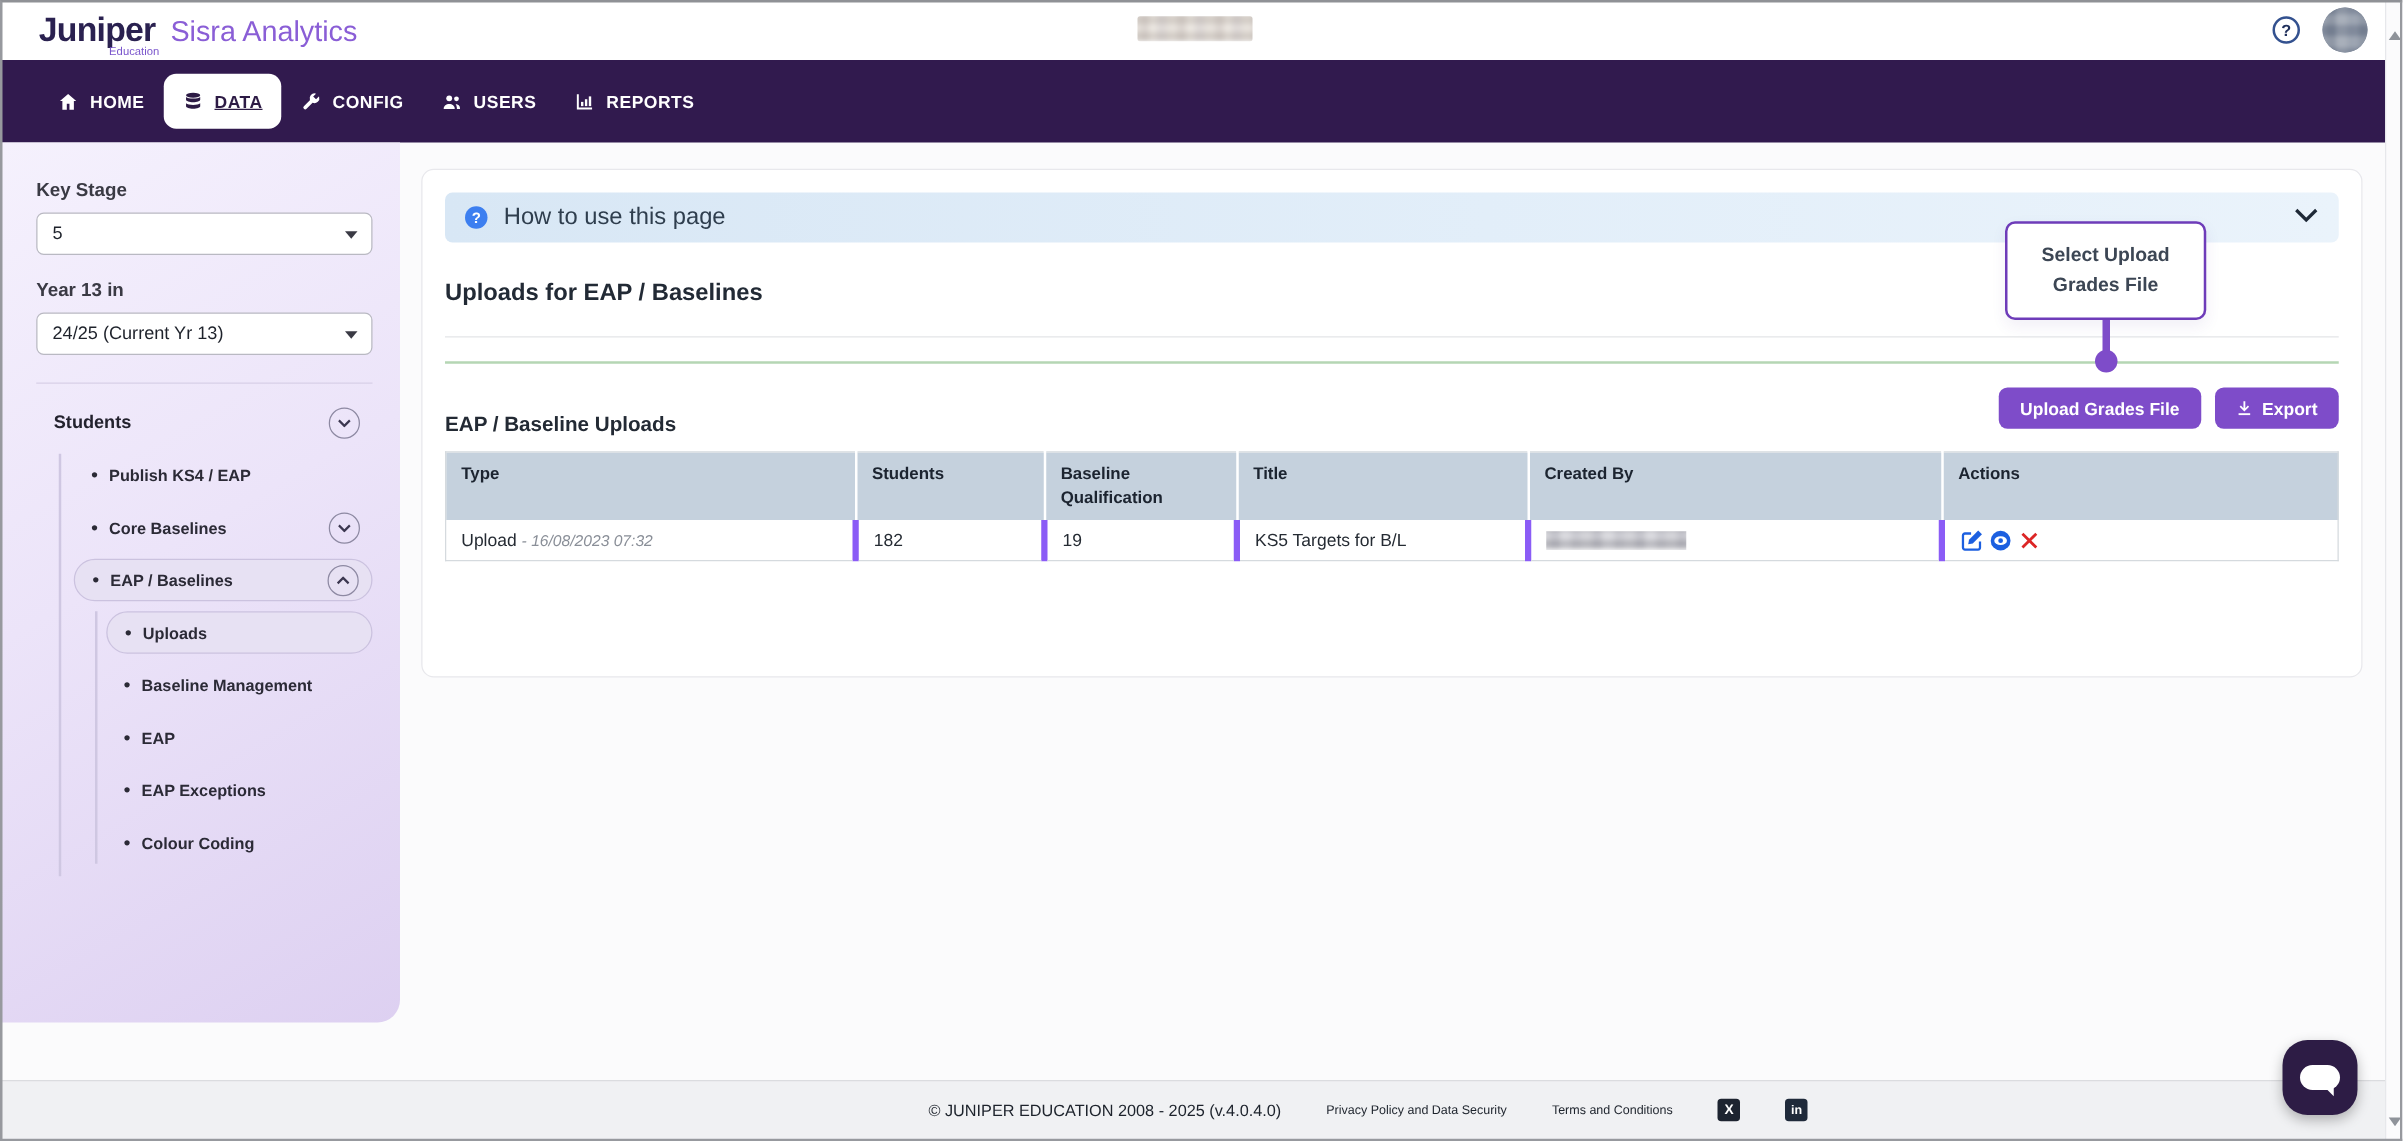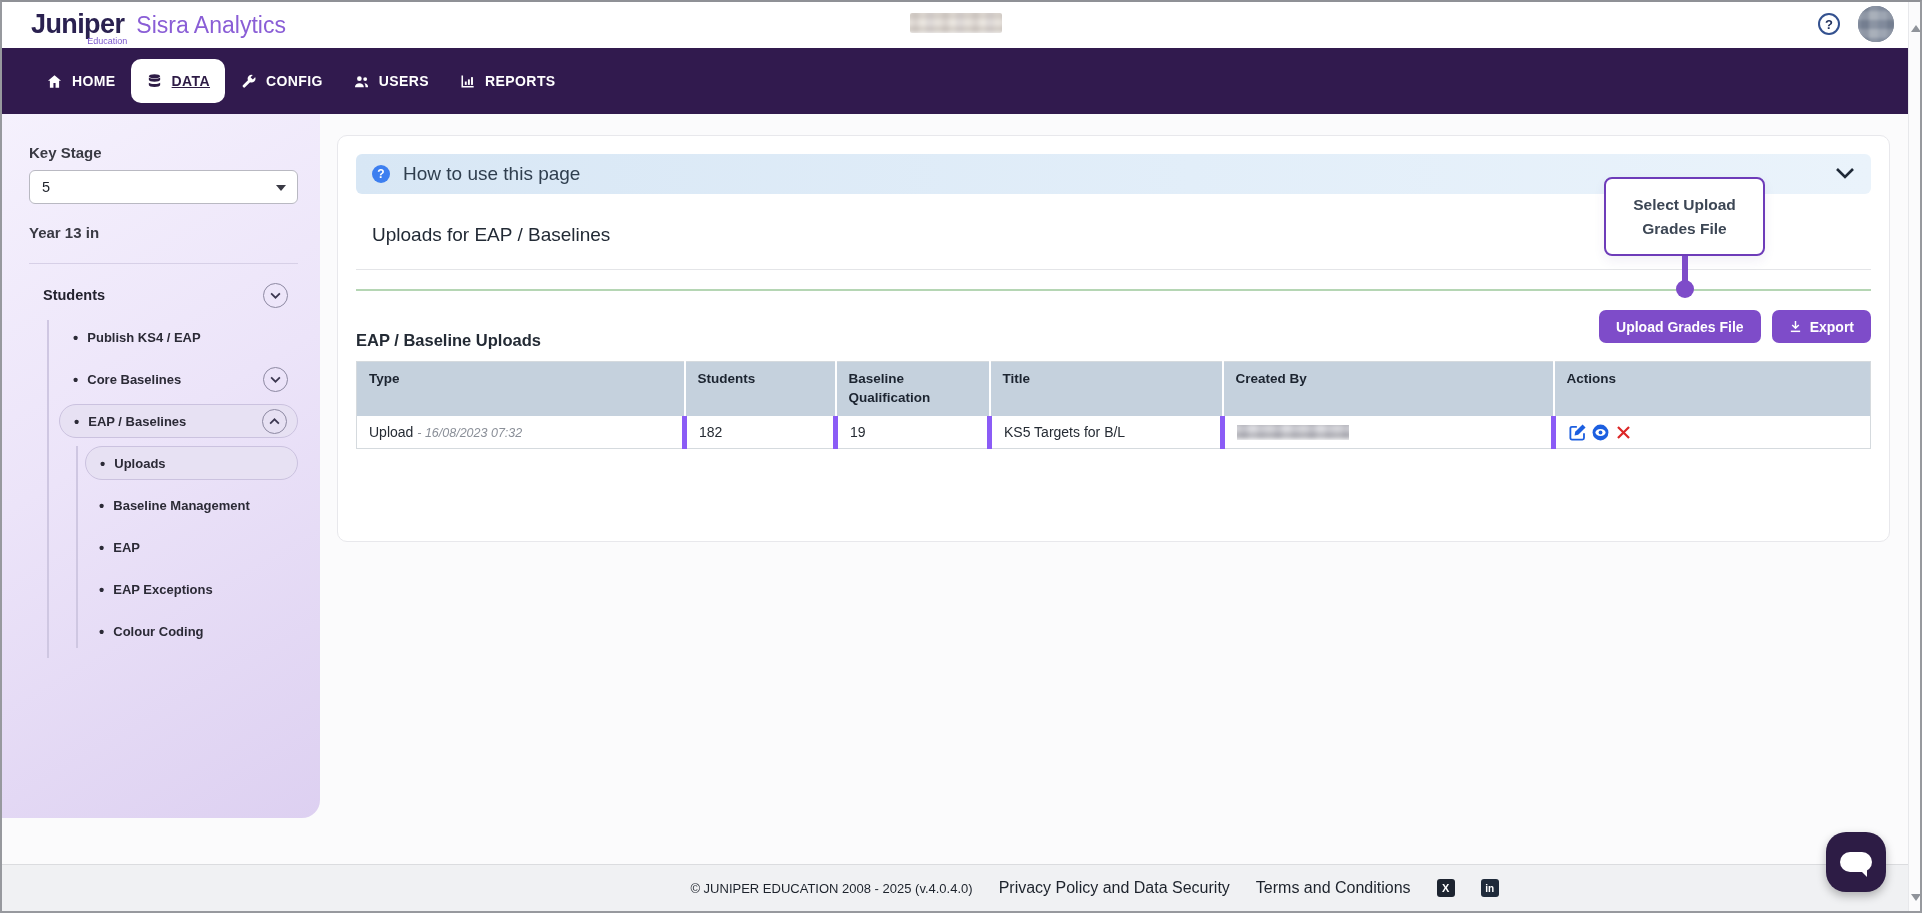--- a/index.html
+++ b/index.html
@@ -77,21 +77,21 @@
   
   .card { position:absolute; left:337px; top:135px; width:1553px; height:407px; background:#fff;
     border:1px solid #e8e8ec; border-radius:10px; padding:18px; }
   .banner { height:40px; border-radius:6px; background:linear-gradient(90deg,#d8e7f5 0%,#e2eef9 55%,#eaf3fb 100%);
     display:flex; align-items:center; padding:0 16px; }
   .banner-q { width:18px; height:18px; border-radius:50%; background:#3d7ff0; color:#fff; font-size:12px; font-weight:700;
     display:flex; align-items:center; justify-content:center; flex:none; }
   .banner-text { margin-left:13px; font-size:19px; color:#2f3e4e; }
   .banner-chev { margin-left:auto; }
   .banner-chev svg { width:20px; height:12px; stroke:#1f2937; stroke-width:2.6; fill:none; }
-  .page-title { margin-top:30px; font-size:19px; font-weight:400; color:#222a35;margin-left:16px; }
+  .page-title { margin-top:30px; font-size:19px; font-weight:700; color:#222a35; }
   .hr-gray { margin-top:23px; border-top:1px solid #e4e5e8; height:0; }
   .hr-green { margin-top:19px; border-top:2px solid #b5d6b4; height:0; }
   .section-row { margin-top:19px; display:flex; align-items:center; height:33px; }
   .section-title { font-size:16.5px; font-weight:600; color:#232a34;margin-top:28px; }
   .btn { height:33px; border:none; border-radius:7px; background:#7e4cc9; color:#fff; font-family:inherit;
     font-size:14px; font-weight:700; padding:0 17px; display:inline-flex; align-items:center; gap:8px; }
   .btn-upload { margin-left:auto; }
   .btn-export { margin-left:11px; }
   .btn svg { width:13px; height:13px; fill:#fff; }
 
@@ -115,23 +115,23 @@
 
   
   .tooltip { position:absolute; top:41px; right:124px; width:161px; background:#fff; border:2px solid #6e3cb9;
     border-radius:8px; padding:14px 8px 13px; text-align:center; z-index:5; box-shadow:0 5px 12px rgba(70,40,140,.07); }
   .tooltip .tl { display:block; font-size:15.5px; font-weight:600; color:#3c4654; line-height:1.55; }
   .conn { position:absolute; top:calc(100% + 2px); left:50%; transform:translateX(-50%); width:6px; height:30px; background:#7e4cc9; }
   .dot { position:absolute; top:calc(100% + 26px); left:50%; transform:translateX(-50%); width:18px; height:18px; border-radius:50%; background:#7e4cc9; }
 
   
   .footer { position:absolute; left:1px; right:14px; bottom:2px; height:47px; background:#f0f1f3; border-top:1px solid #dbdcdf;
-    display:flex; align-items:center; justify-content:center; padding-left:280px; gap:26px; }
+    display:flex; align-items:center; justify-content:center; padding-left:280px; gap:36px; }
   .copyright { font-size:13px; color:#1d232c; }
-  .foot-link { font-size:16px; color:#1d232c; }
+  .foot-link { font-size:10px; color:#1d232c; }
   .social { width:18px; height:18px; border-radius:3px; background:#1d2430; color:#fff; display:flex; align-items:center;
     justify-content:center; font-size:11px; font-weight:700; }
   .social.li { background:#1f2a3a; font-size:10px; }
 
   
   .chat { position:absolute; left:1826px; top:832px; width:60px; height:60px; border-radius:20px; background:#2d1c45;
     box-shadow:0 4px 10px rgba(0,0,0,.28); display:flex; align-items:center; justify-content:center; z-index:60; }
   .chat-bubble { position:relative; width:32px; height:20px; background:#fff; border-radius:10px; }
   .chat-bubble::after { content:""; position:absolute; right:5px; bottom:-5px; width:0; height:0;
     border-top:7px solid #fff; border-left:7px solid transparent; }
@@ -201,20 +201,24 @@
   </div>
 </nav>
 
 <aside class="sidebar" data-interactable="false">
   <div class="field-label" data-interactable="false">Key Stage</div>
   <div class="select" data-interactable="true">
     <span data-interactable="false">5</span>
     <span class="caret" data-interactable="false"></span>
   </div>
   <div class="field-label" data-interactable="false">Year 13 in</div>
+  <div class="select" data-interactable="true">
+    <span data-interactable="false">24/25 (Current Yr 13)</span>
+    <span class="caret" data-interactable="false"></span>
+  </div>
   <hr class="side-divider" data-interactable="false">
 
   <div class="tree" data-interactable="false">
     <div class="side-row" data-interactable="true">
       <span class="side-label" data-interactable="false">Students</span>
       <span class="chev-circle" data-interactable="true">
           <svg viewBox="0 0 12 8">
             <path d="M1 1.5l5 5 5-5"></path>
           </svg>
         </span>

